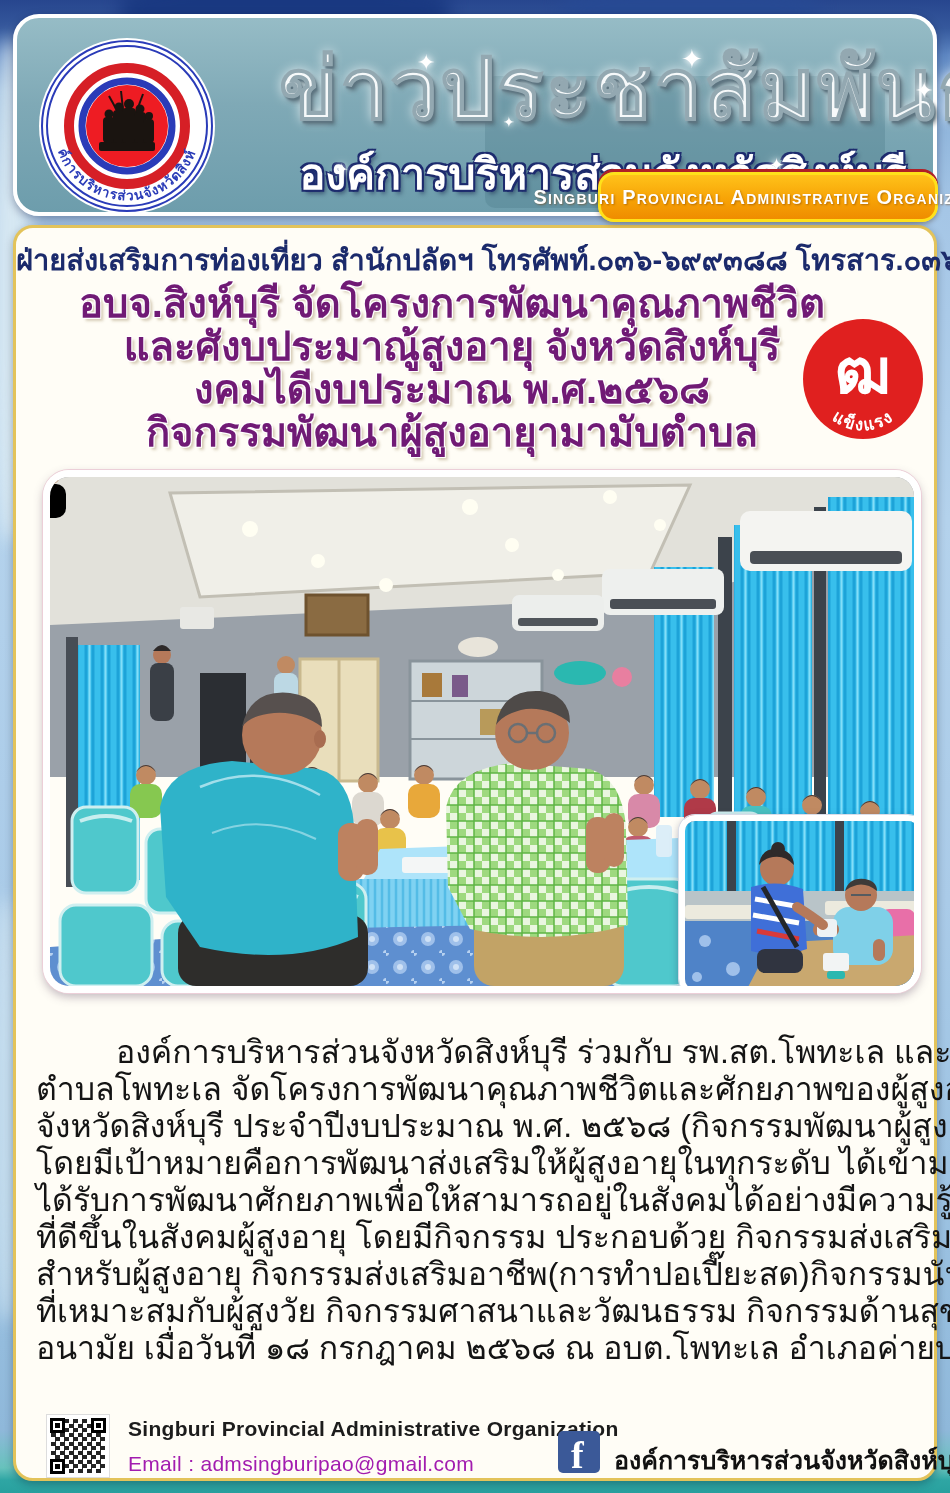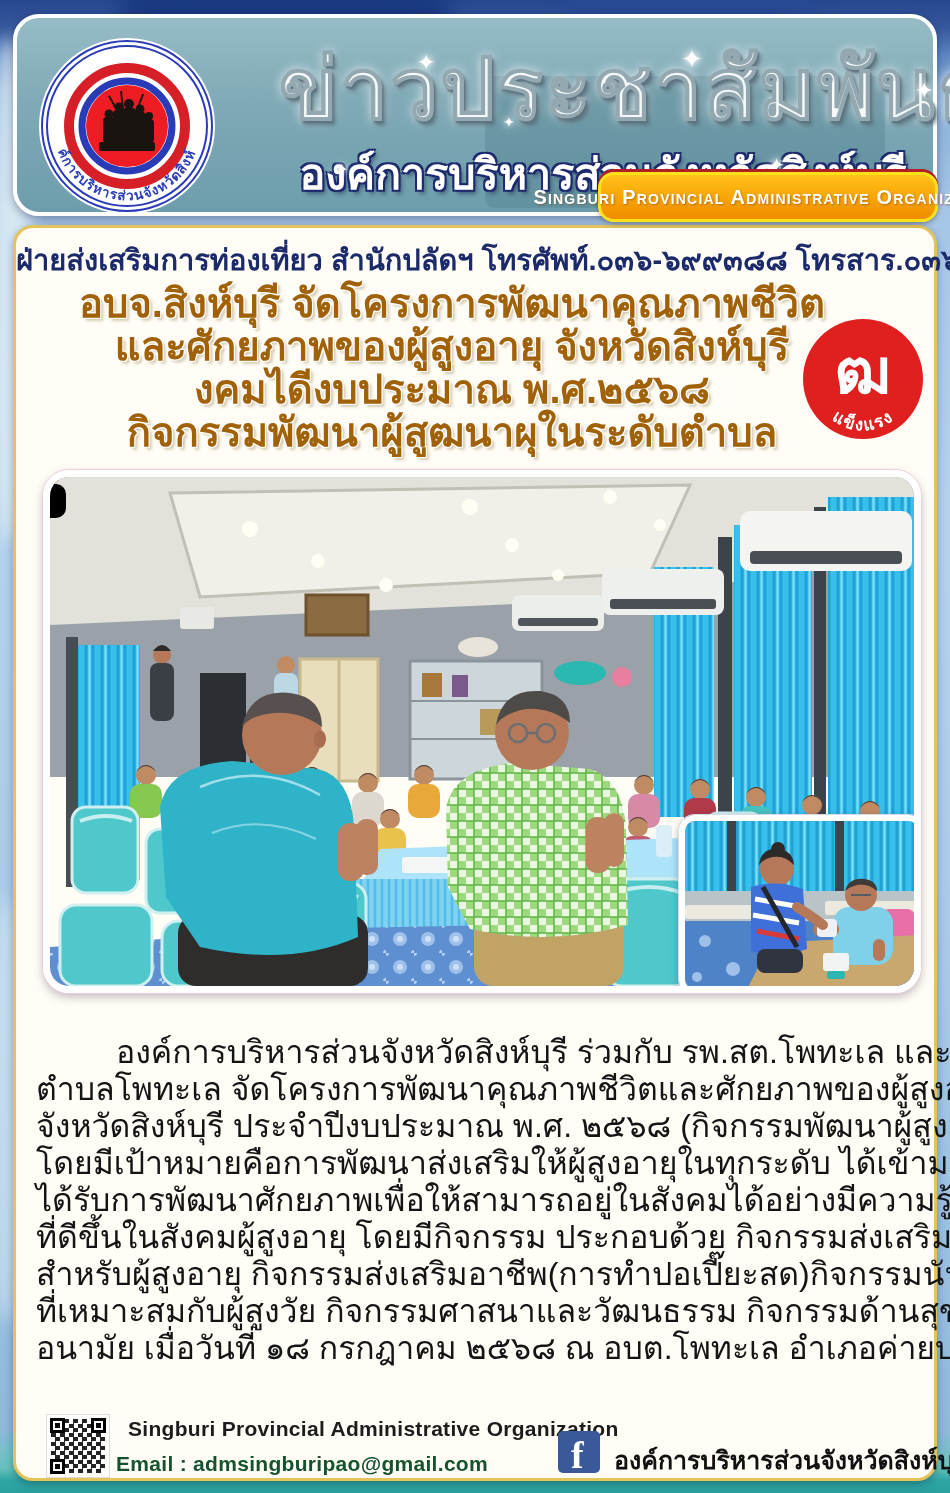--- a/index.html
+++ b/index.html
@@ -61,21 +61,21 @@
     position:absolute;left:13px;top:225px;width:924px;height:1256px;box-sizing:border-box;
     background:#fffdf6;border:3px solid #e3c35a;border-radius:20px;
     box-shadow:0 3px 8px rgba(0,20,40,.3);z-index:4;
   }
   .contact-line{
     position:absolute;left:0;right:0;top:9px;text-align:center;white-space:nowrap;
     font-size:29px;font-weight:bold;color:#1b2a6b;
   }
   .headline{
     position:absolute;left:22px;top:54px;width:828px;text-align:center;
-    color:#a16207;font-weight:bold;font-size:40px;line-height:43px;white-space:nowrap;
+    color:#701a75;font-weight:bold;font-size:40px;line-height:43px;white-space:nowrap;
     text-shadow:-1px -1px 0 #fff,1px -1px 0 #fff,-1px 1px 0 #fff,1px 1px 0 #fff,3px 3px 3px rgba(110,80,20,.3);
   }
   .badge{position:absolute;right:8px;top:88px;width:126px;height:126px;}
 
   .photo-main{
     position:absolute;left:27px;top:242px;width:864px;height:509px;
     border:7px solid #fff;border-radius:26px;overflow:hidden;margin:0;
     box-shadow:0 0 0 1px #eccfd8,0 4px 10px rgba(80,60,90,.35);
   }
   .photo-inset{
@@ -91,21 +91,21 @@
 
   
   .qr{position:absolute;left:30px;top:1186px;width:62px;height:62px;background:#fff;
     border:1px solid #ddd;}
   .qr-fill{position:absolute;left:4px;top:4px;right:4px;bottom:4px;
     background:repeating-conic-gradient(#111 0% 25%,#fff 0% 50%) 0 0/9px 9px;opacity:.92;}
   .finder{position:absolute;width:15px;height:15px;border:3px solid #000;background:#fff;box-sizing:border-box;}
   .finder::after{content:"";position:absolute;left:2px;top:2px;width:5px;height:5px;background:#000;}
   .f1{left:3px;top:3px;} .f2{right:3px;top:3px;} .f3{left:3px;bottom:3px;}
   .footer-org{position:absolute;left:112px;top:1189px;font-size:21px;font-weight:bold;color:#1c1c1c;letter-spacing:.3px;}
-  .footer-email{position:absolute;left:100px;top:1224px;font-size:21px;font-weight:bold;color:#14532d;letter-spacing:.3px;}
+  .footer-email{position:absolute;left:112px;top:1224px;font-size:21px;font-weight:normal;color:#a21caf;letter-spacing:.3px;}
   .fb-icon{position:absolute;left:542px;top:1203px;width:42px;height:42px;background:#3b5998;
     border-radius:5px;overflow:hidden;}
   .fb-icon span{position:absolute;left:13px;top:2px;color:#fff;font-size:38px;font-weight:bold;
     font-family:"Liberation Serif","DejaVu Serif",serif;}
   .fb-name{position:absolute;left:598px;top:1212px;font-size:25px;font-weight:bold;color:#111;white-space:nowrap;}
 </style>
 </head>
 <body>
 
 <div class="blob b1"></div>
@@ -161,23 +161,23 @@
 <div class="en-bar">
   <span>Singburi Provincial Administrative Organization</span>
 </div>
 
 <div class="content-box">
 
   <div class="contact-line">ฝ่ายส่งเสริมการท่องเที่ยว สำนักปลัดฯ โทรศัพท์.๐๓๖-๖๙๙๓๘๘ โทรสาร.๐๓๖-๕๒๐๐๓๐</div>
 
   <div class="headline">
     <div>อบจ.สิงห์บุรี จัดโครงการพัฒนาคุณภาพชีวิต</div>
-    <div>และศักยภาพของผู้สูงอายุ จังหวัดสิงห์บุรี</div>
+    <div>และศังบประมาณู้สูงอายุ จังหวัดสิงห์บุรี</div>
     <div>งคมไดีงบประมาณ พ.ศ.๒๕๖๘</div>
-    <div>กิจกรรมพัฒนาผู้สูฒนาผุในระดับตำบล</div>
+    <div>กิจกรรมพัฒนาผู้สูงอายุามามับตำบล</div>
   </div>
 
   <svg class="badge" viewBox="0 0 126 126">
     <circle cx="63" cy="63" r="60" fill="#e0201f"></circle>
     <text x="63" y="77" text-anchor="middle" font-size="62" font-weight="bold" fill="#ffffff">ฒ</text>
     <path id="badgeArc" d="M 17,84 A 50,50 0 0 0 109,84" fill="none"></path>
     <text font-size="17" font-weight="bold" fill="#ffffff" letter-spacing="1.5">
       <textPath href="#badgeArc" startOffset="50%" text-anchor="middle">แข็งแรง</textPath>
     </text>
   </svg>

